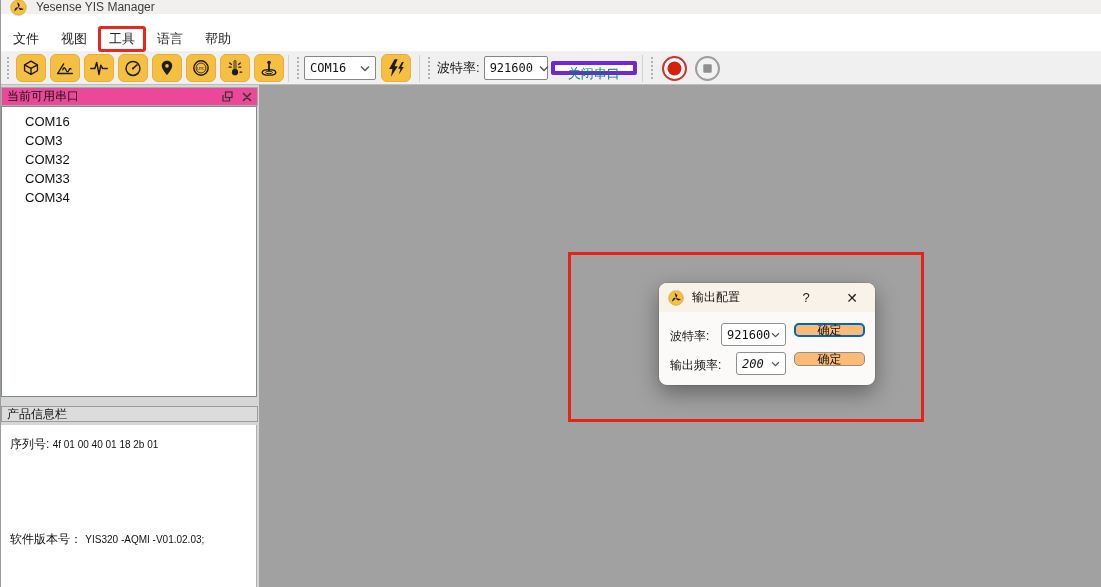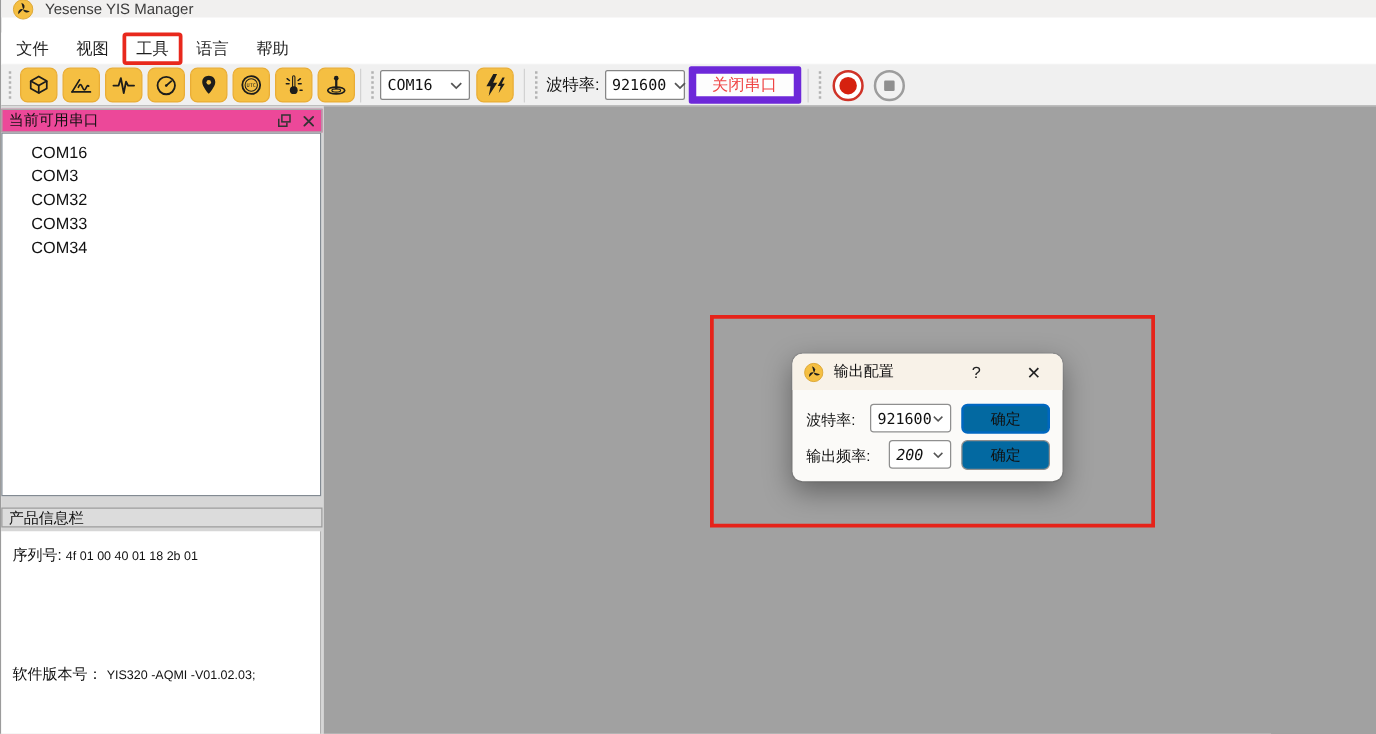--- a/index.html
+++ b/index.html
@@ -58,23 +58,23 @@
   .combo {
     height:24px; background:#ffffff;
     border:1px solid #868686; border-radius:2px;
     display:flex; align-items:center; justify-content:space-between;
     font-family:"DejaVu Sans Mono", monospace; font-size:12px; color:#111;
     padding:0 5px; cursor:pointer;
   }
   .combo .chev { margin-left:6px; display:flex; }
   .tb-label { font-size:13px; color:#111; margin:0 4px 0 2px; white-space:nowrap; }
   .tb-button {
-    height:30px; padding:0 13px; margin:0 3px;
-    background:#fdfdfd; border:6px solid #6d28d9; border-radius:2px;
-    font-size:13px; color:#ef4444; cursor:pointer;
+    height:14px; padding:0 13px; margin:0 3px;
+    background:#fdfdfd; border:4px solid #6d28d9; border-radius:2px;
+    font-size:13px; color:#0f766e; cursor:pointer;
   }
   .round-btn { margin:0 3px; cursor:pointer; display:flex; }
 
   
   .left-region {
     position:absolute; left:0; top:85px; width:258px; bottom:0;
     background:#d6d6d6;
   }
   .dock-header {
     position:absolute; left:0; width:257px; height:19px;
@@ -115,21 +115,21 @@
   }
 
   
   .annotation-rect {
     position:absolute; left:567px; top:252px; width:356px; height:170px;
     border:3px solid #e6231a; pointer-events:none;
   }
 
   
   .dialog {
-    position:absolute; left:633px; top:283px; width:216px; height:102px;
+    position:absolute; left:658px; top:283px; width:216px; height:102px;
     background:#fbfaf8; border-radius:8px;
     box-shadow:0 8px 22px rgba(0,0,0,0.38), 0 0 0 1px rgba(0,0,0,0.08);
   }
   .dialog-titlebar {
     position:absolute; left:0; top:0; right:0; height:29px;
     background:#f8f2e8; border-radius:8px 8px 0 0;
     display:flex; align-items:center; padding:0 9px; gap:8px;
   }
   .dialog-title { font-size:12px; color:#111; }
   .dlg-help, .dlg-close {
@@ -141,22 +141,22 @@
   .dlg-close { left:178px; font-size:14px; }
   .dlg-label { position:absolute; font-size:12px; color:#111; white-space:nowrap; }
   .dlg-combo {
     position:absolute; height:23px;
     background:#ffffff; border:1px solid #8f8f8f; border-radius:3px;
     display:flex; align-items:center; justify-content:space-between;
     font-family:"DejaVu Sans Mono", monospace; font-size:12px; color:#111;
     padding:0 5px; cursor:pointer;
   }
   .dlg-btn {
-    position:absolute; width:71px; height:24px;
-    background:#0369a1; border:1px solid #8f8f8f; border-radius:5px;
+    position:absolute; width:71px; height:14px;
+    background:#fdba74; border:1px solid #8f8f8f; border-radius:5px;
     font-size:12px; color:#111;
     display:flex; align-items:center; justify-content:center; cursor:pointer;
     font-family:"Liberation Sans", sans-serif;
   }
   .dlg-btn.primary { border:2px solid #0067c0; }
   .r1-label { left:11px; top:45px; }
   .r1-combo { left:62px; top:40px; width:65px; }
   .r1-btn   { left:135px; top:40px; }
   .r2-label { left:11px; top:74px; }
   .r2-combo { left:77px; top:69px; width:50px;font-style:italic; }

